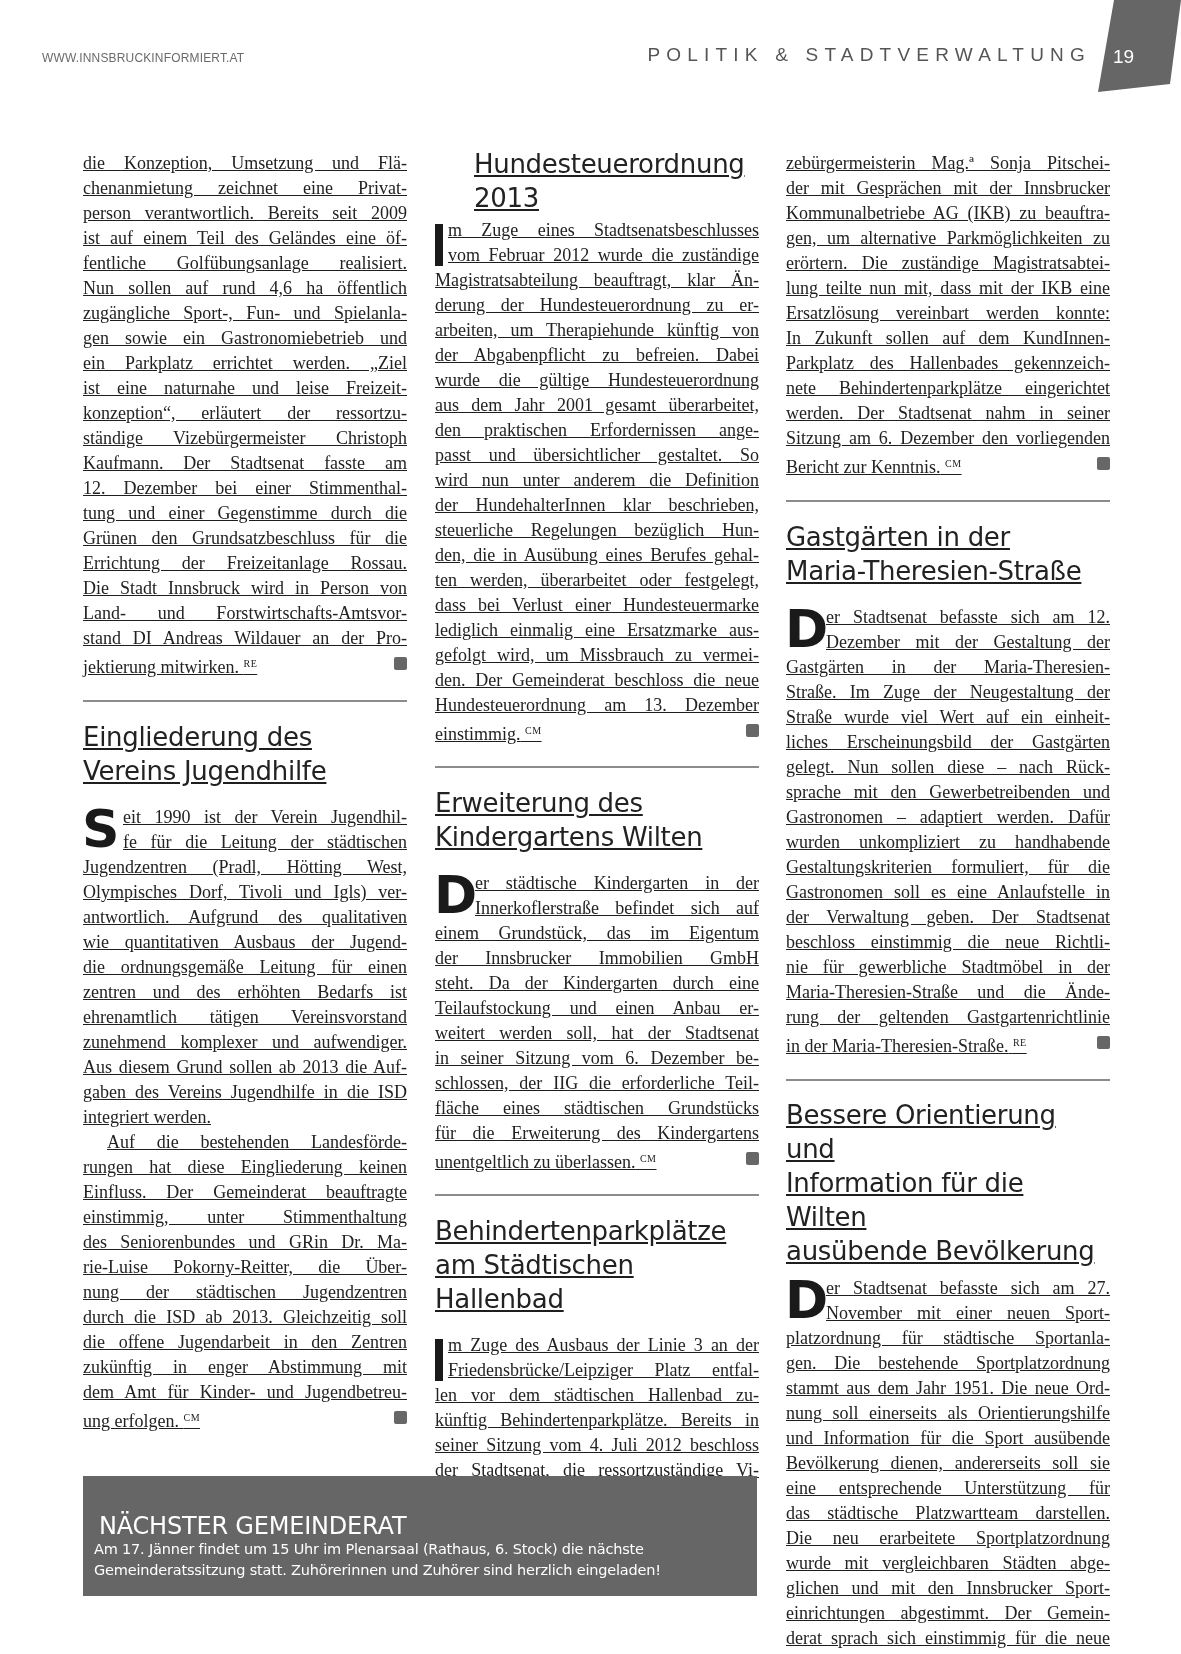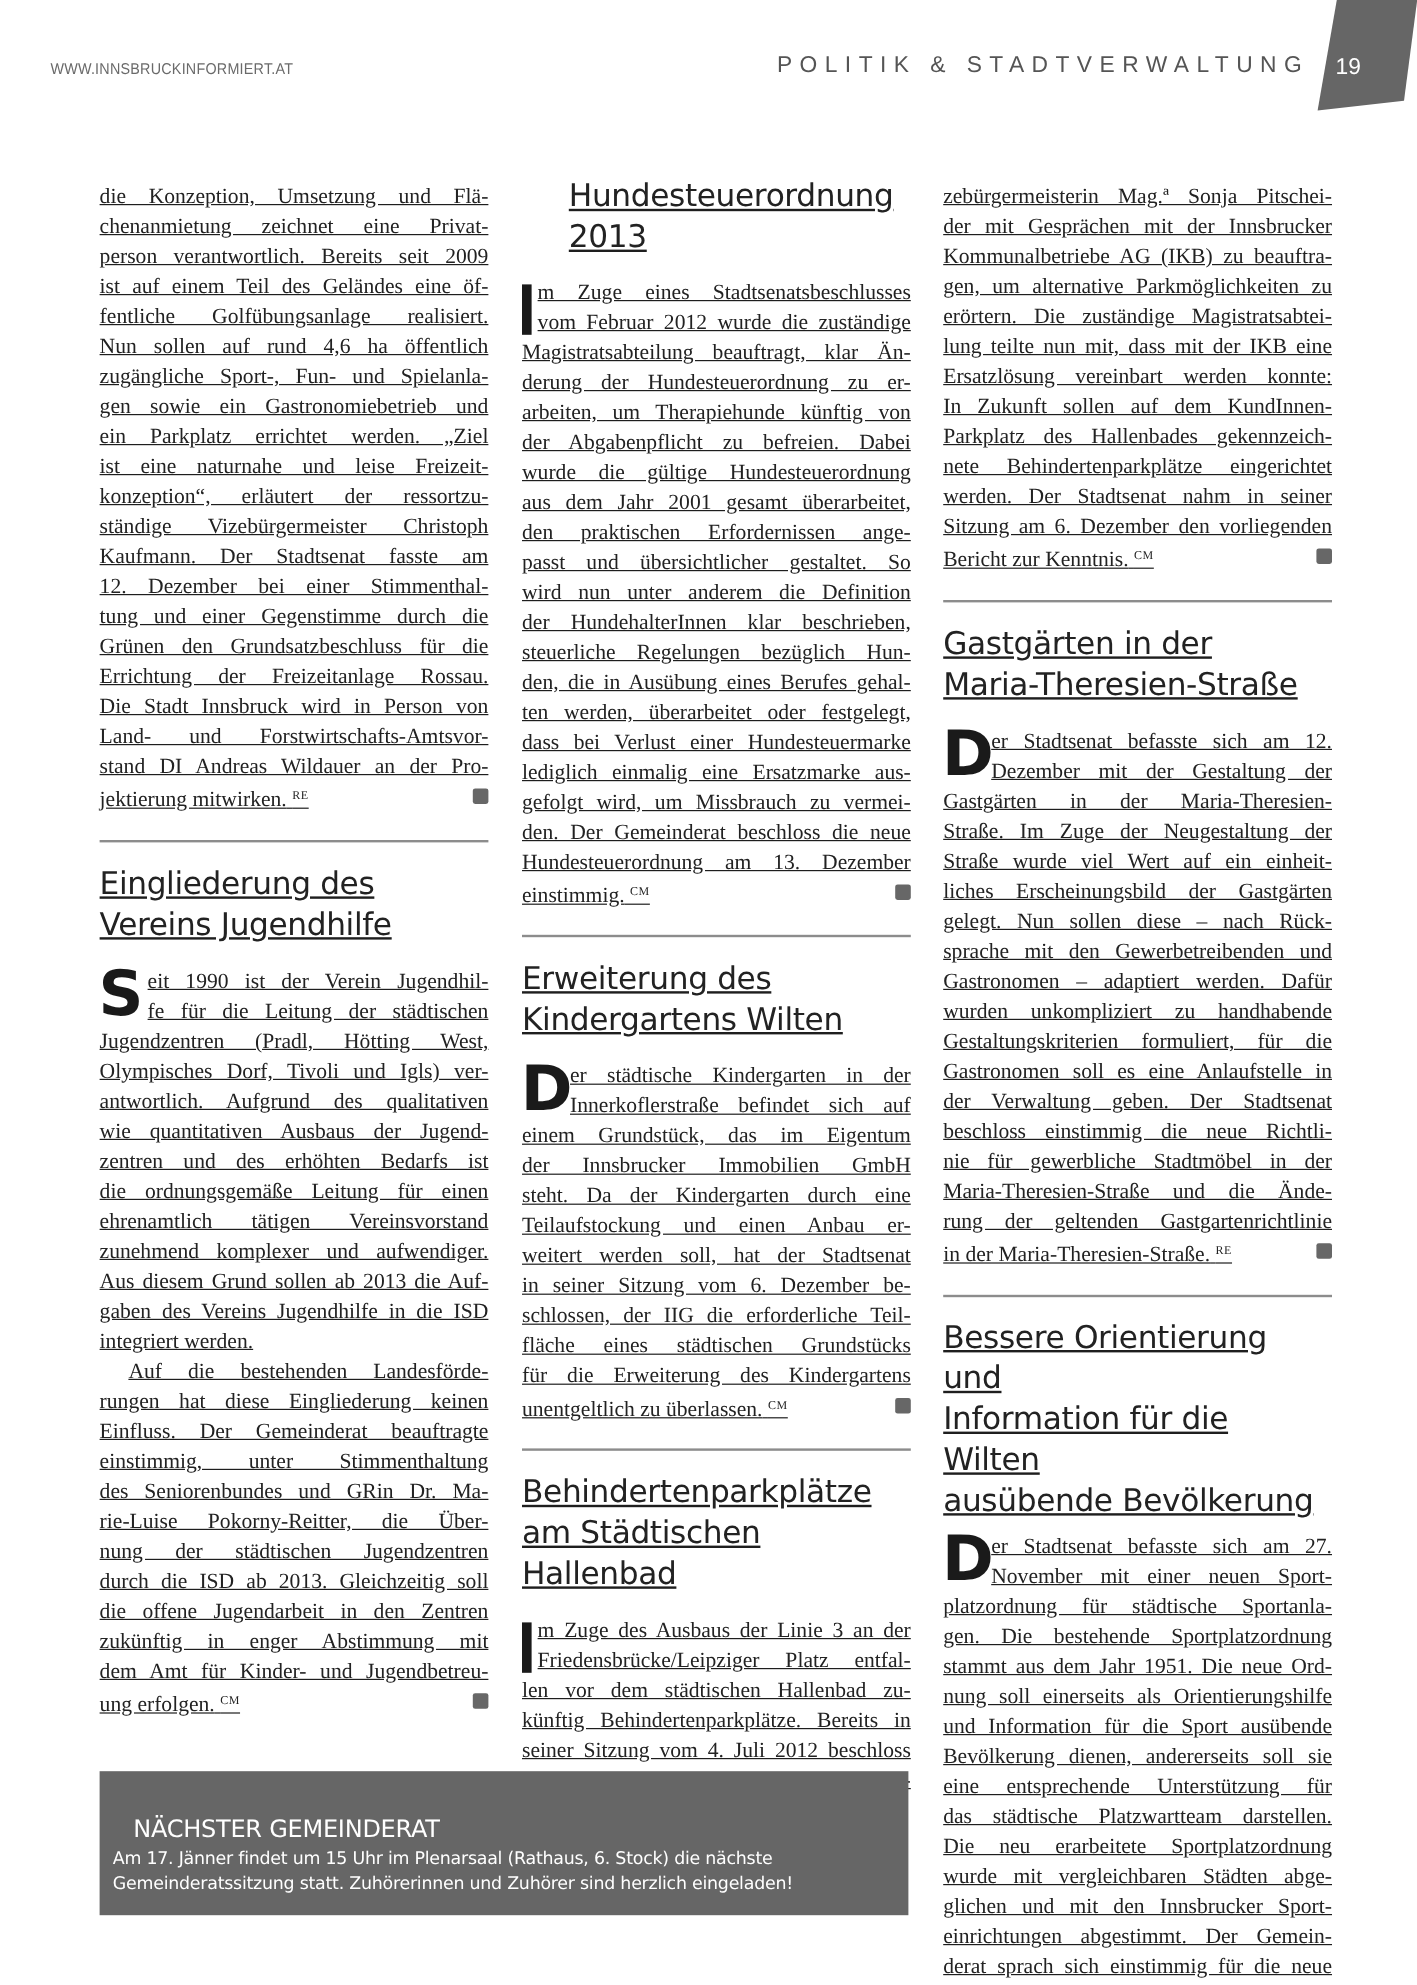--- a/index.html
+++ b/index.html
@@ -21,21 +21,21 @@
   .sup { font-size: 10px; vertical-align: 6px; letter-spacing: 0.5px; }
   .end-mark { display: inline-block; width: 13px; height: 13px; background: #676767; border-radius: 2px; float: right; margin-top: 6px; }
 
   .headline { font-family: "DejaVu Sans", sans-serif; font-size: 26px; line-height: 34px; color: #222; font-weight: normal; letter-spacing: -0.3px; margin: 0; }
   .divider { height: 2px; background: #8c8c8c; width: 324px; }
   .drop-wrap { position: relative; }
   .drop-cap { position: absolute; left: -1px; top: 1px; font-family: "DejaVu Sans", sans-serif; font-weight: bold; font-size: 52px; line-height: 46px; color: #1a1a1a; }
   .drop-cap-i { position: absolute; left: 0; top: 6px; width: 8px; height: 42px; background: #1a1a1a; }
 
   .info-box { position: absolute; left: 83px; top: 1476px; width: 674px; height: 120px; background: #666666; color: #ffffff; }
-  .info-title { position: absolute; left: 28px; top: 36px; font-family: "DejaVu Sans", sans-serif; font-size: 20px; letter-spacing: -0.2px; }
+  .info-title { position: absolute; left: 16px; top: 36px; font-family: "DejaVu Sans", sans-serif; font-size: 24px; letter-spacing: -0.2px; }
   .info-text { position: absolute; left: 11px; top: 63px; font-family: "DejaVu Sans", sans-serif; font-size: 14.5px; line-height: 21px; letter-spacing: -0.2px; }
 </style>
 </head>
 <body>
 
 <div class="header-url">WWW.INNSBRUCKINFORMIERT.AT</div>
 <div class="header-section">POLITIK &amp; STADTVERWALTUNG</div>
 <svg class="page-tab" viewBox="0 0 89 95">
   <polygon points="22,0 89,0 78,84 6,92" fill="#666666"></polygon>
 </svg>
@@ -75,22 +75,22 @@
       </h2>
     <div class="drop-wrap" style="margin-top:17px;">
       <span class="drop-cap">S</span>
       <div id="c1-a-body">
           <div class="body-line dc"><span>eit 1990 ist der Verein Jugendhil-</span></div>
           <div class="body-line dc"><span>fe für die Leitung der städtischen</span></div>
           <div class="body-line"><span>Jugendzentren (Pradl, Hötting West,</span></div>
           <div class="body-line"><span>Olympisches Dorf, Tivoli und Igls) ver-</span></div>
           <div class="body-line"><span>antwortlich. Aufgrund des qualitativen</span></div>
           <div class="body-line"><span>wie quantitativen Ausbaus der Jugend-</span></div>
+          <div class="body-line"><span>die ordnungsgemäße Leitung für einen</span></div>
           <div class="body-line"><span>zentren und des erhöhten Bedarfs ist</span></div>
-          <div class="body-line"><span>die ordnungsgemäße Leitung für einen</span></div>
           <div class="body-line"><span>ehrenamtlich tätigen Vereinsvorstand</span></div>
           <div class="body-line"><span>zunehmend komplexer und aufwendiger.</span></div>
           <div class="body-line"><span>Aus diesem Grund sollen ab 2013 die Auf-</span></div>
           <div class="body-line"><span>gaben des Vereins Jugendhilfe in die ISD</span></div>
           <div class="body-line last"><span>integriert werden.</span></div>
           <div class="body-line indent"><span>Auf die bestehenden Landesförde-</span></div>
           <div class="body-line"><span>rungen hat diese Eingliederung keinen</span></div>
           <div class="body-line"><span>Einfluss. Der Gemeinderat beauftragte</span></div>
           <div class="body-line"><span>einstimmig, unter Stimmenthaltung</span></div>
           <div class="body-line"><span>des Seniorenbundes und GRin Dr. Ma-</span></div>
@@ -104,21 +104,21 @@
         </div>
     </div>
   </div>
 </div>
 
 <div class="col col-2">
   <div>
     <h2 class="headline" id="c2-a1-head" style="margin-top:-4px;margin-left:39px;">
         <div>Hundesteuerordnung 2013</div>
       </h2>
-    <div class="drop-wrap" style="margin-top:16px;">
+    <div class="drop-wrap" style="margin-top:3px;">
       <span class="drop-cap-i"></span>
       <div id="c2-a1-body">
           <div class="body-line dc" style="padding-left: 13px;"><span>m Zuge eines Stadtsenatsbeschlusses</span></div>
           <div class="body-line dc" style="padding-left: 13px;"><span>vom Februar 2012 wurde die zuständige</span></div>
           <div class="body-line"><span>Magistratsabteilung beauftragt, klar Än-</span></div>
           <div class="body-line"><span>derung der Hundesteuerordnung zu er-</span></div>
           <div class="body-line"><span>arbeiten, um Therapiehunde künftig von</span></div>
           <div class="body-line"><span>der Abgabenpflicht zu befreien. Dabei</span></div>
           <div class="body-line"><span>wurde die gültige Hundesteuerordnung</span></div>
           <div class="body-line"><span>aus dem Jahr 2001 gesamt überarbeitet,</span></div>

